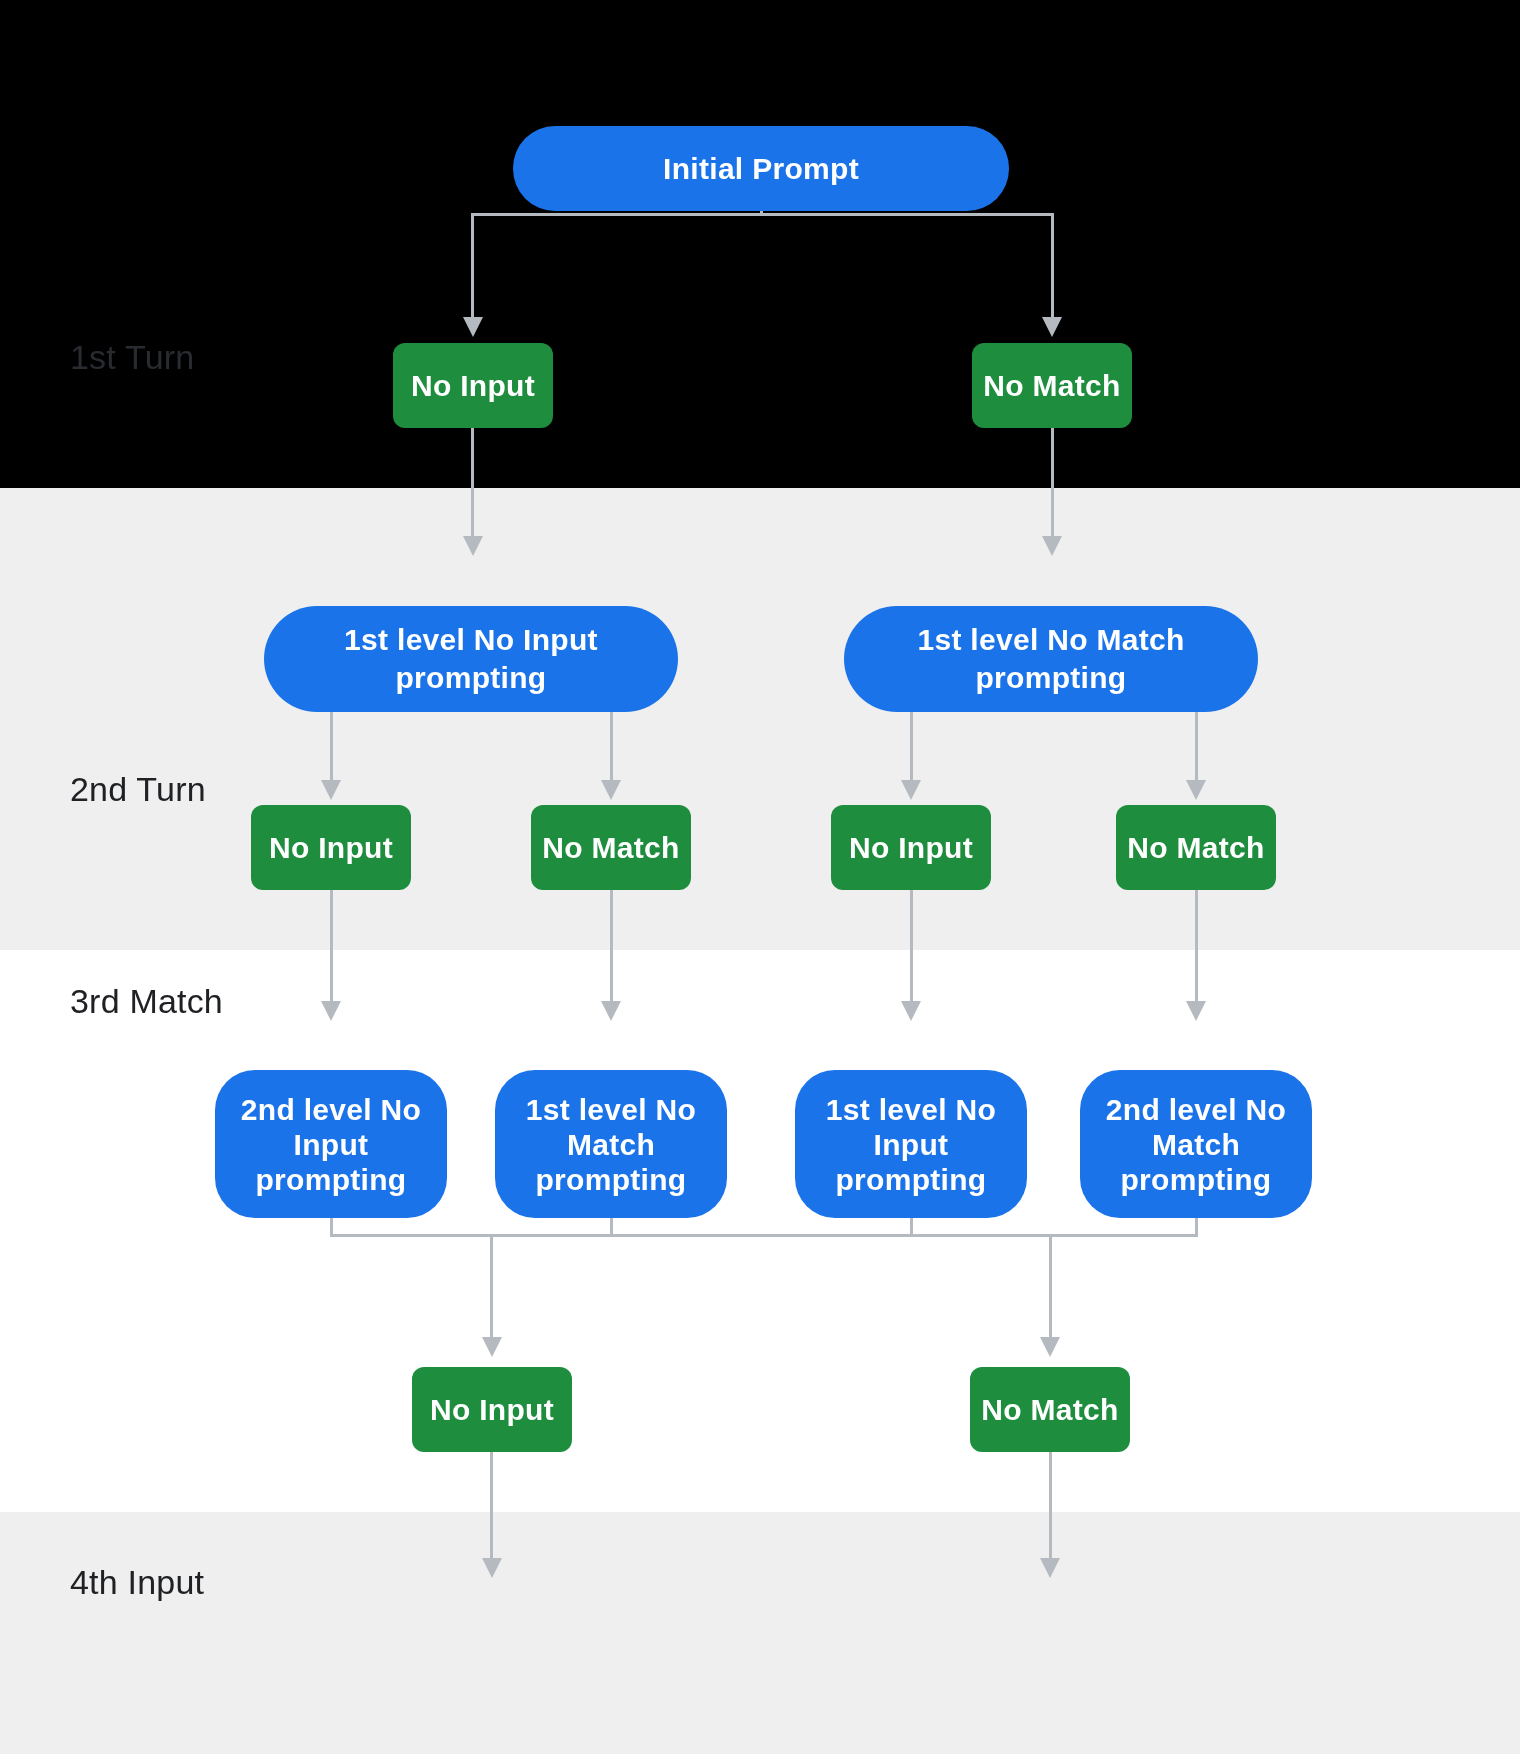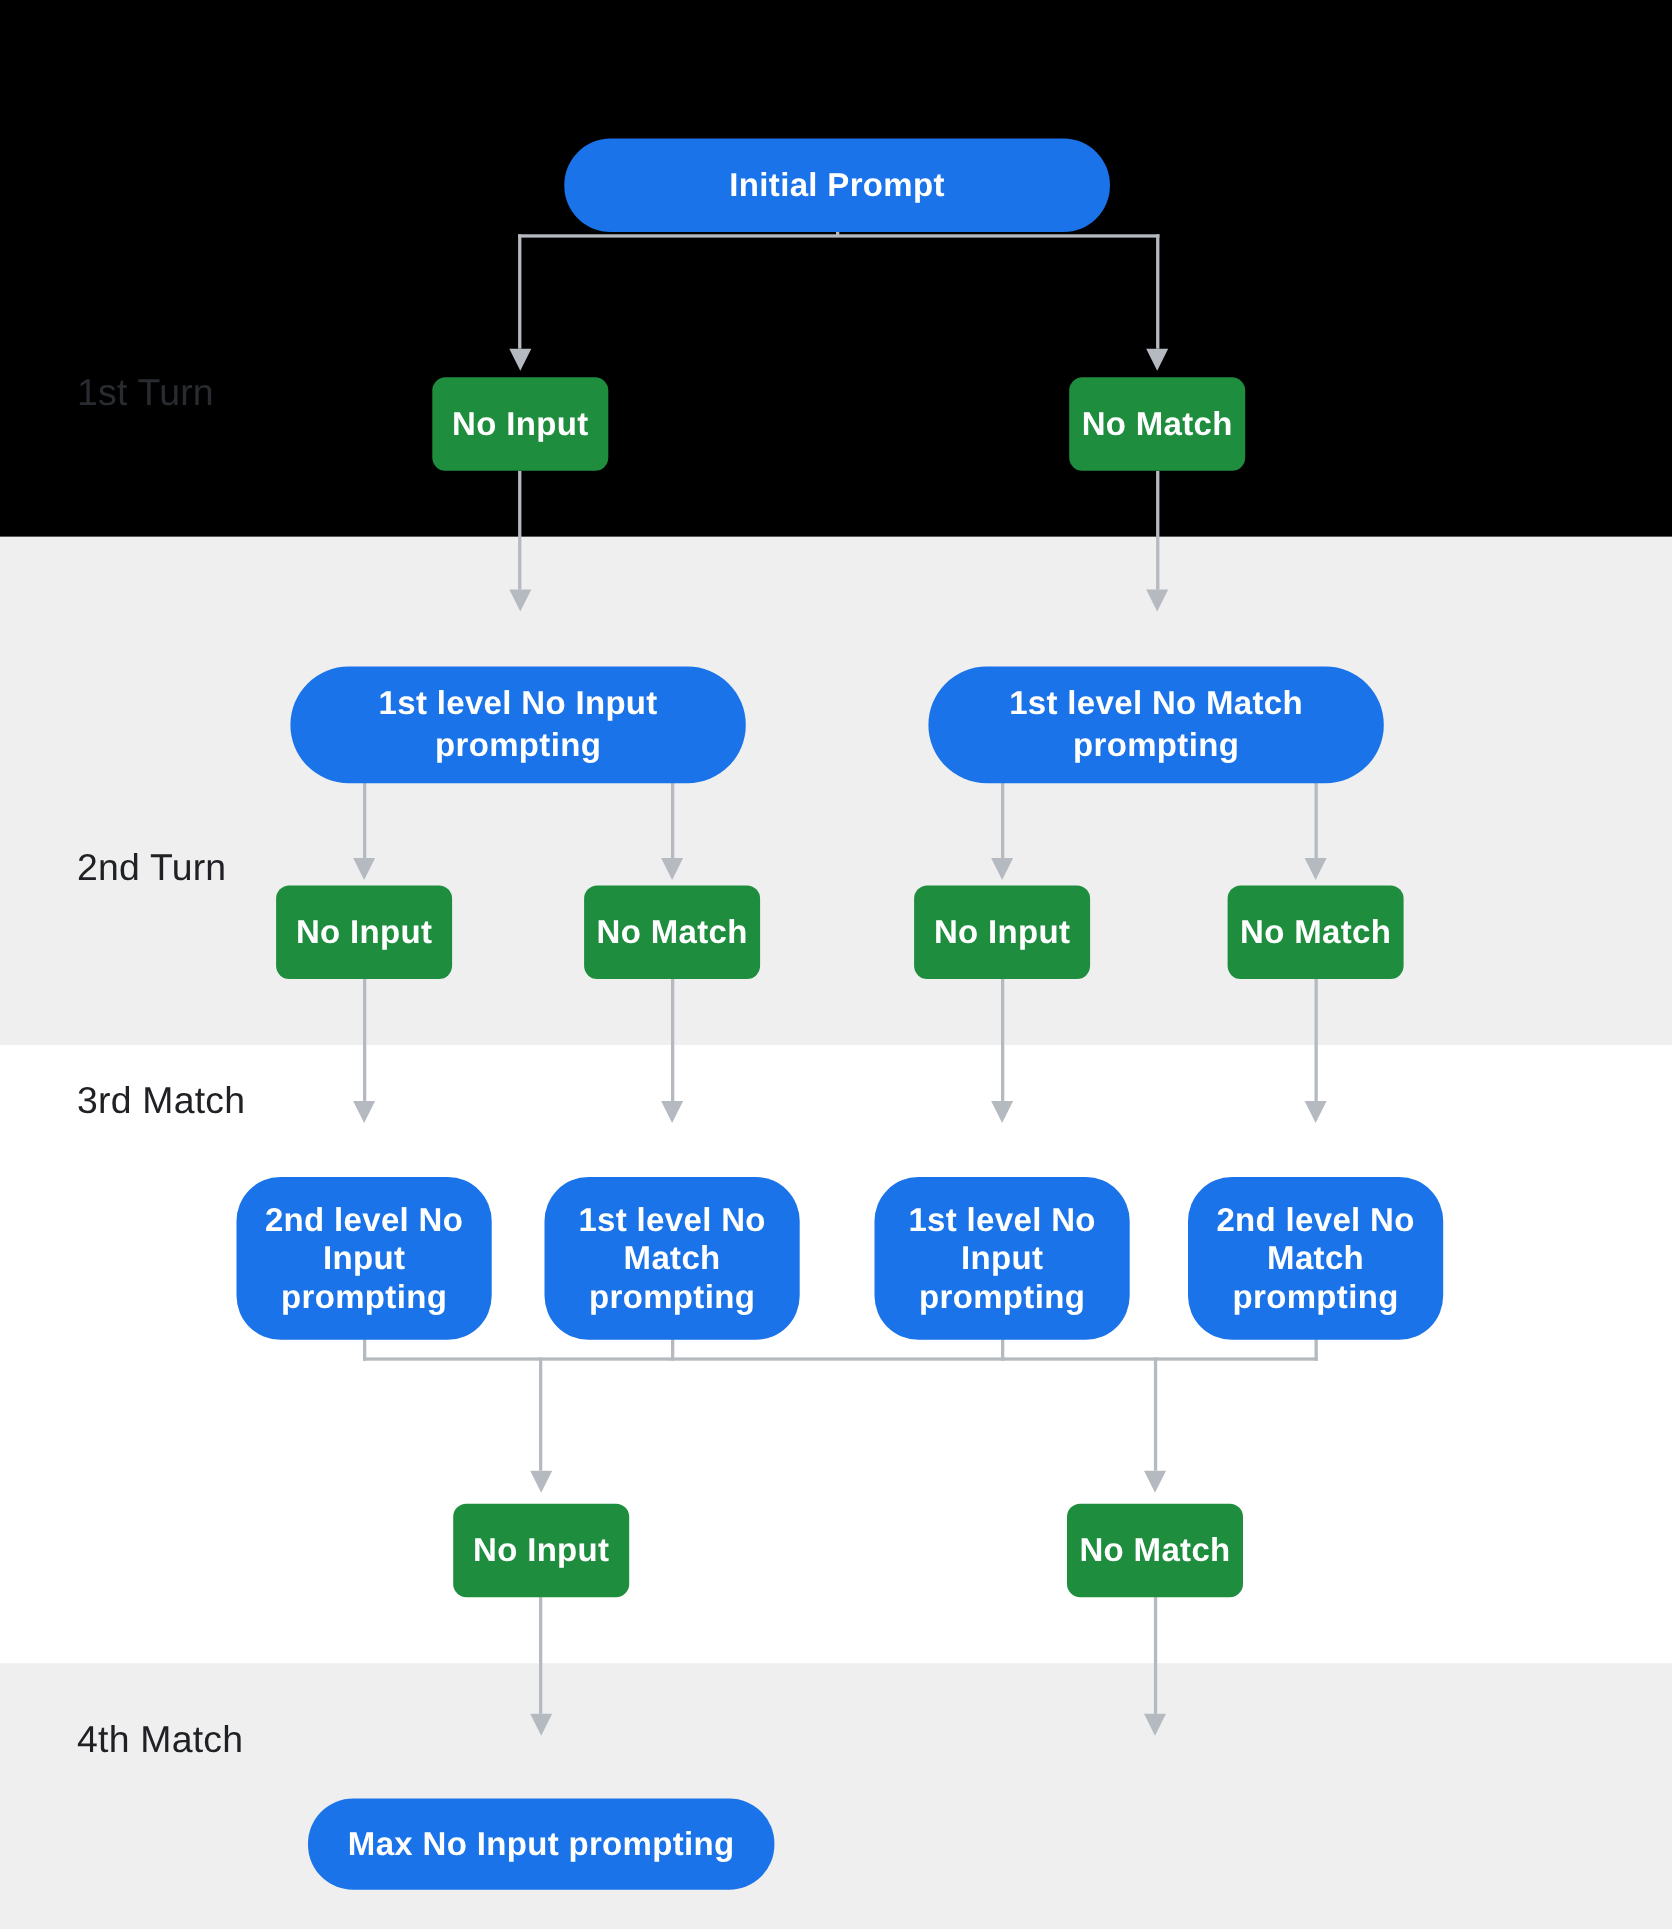--- a/index.html
+++ b/index.html
@@ -48,21 +48,21 @@
 <div class="canvas">
 
   <div class="band b1"></div>
   <div class="band b2"></div>
   <div class="band b3"></div>
   <div class="band b4"></div>
 
   <div class="turn-label on-black" style="top:337px;">1st Turn</div>
   <div class="turn-label" style="top:769px;text-align:center;">2nd Turn</div>
   <div class="turn-label" style="top:981px;">3rd Match</div>
-  <div class="turn-label" style="top:1562px;">4th Match</div>
+  <div class="turn-label" style="top:1562px;">4th Input</div>
 
   <div class="vline" style="left:760px;top:167px;height:48px;"></div>
   <div class="hline" style="left:471px;top:213px;width:583px;"></div>
   <div class="vline" style="left:471px;top:213px;height:104px;"></div>
   <div class="ah" style="left:463px;top:317px;"></div>
   <div class="vline" style="left:1051px;top:213px;height:104px;"></div>
   <div class="ah" style="left:1042px;top:317px;"></div>
 
   <div class="vline" style="left:471px;top:428px;height:108px;"></div>
   <div class="ah" style="left:463px;top:536px;"></div>
@@ -150,15 +150,14 @@
     <div>
       <span>2nd level No</span>
       <span>Match</span>
       <span>prompting</span>
     </div>
   </div>
 
   <div class="node green gbox" style="left:412px;top:1367px;">No Input</div>
   <div class="node green gbox" style="left:970px;top:1367px;">No Match</div>
 
-  <div class="node blue r4pill" style="left:280px;top:1591px;">Max No Input prompting</div>
 
 </div>
 
 </body></html>

